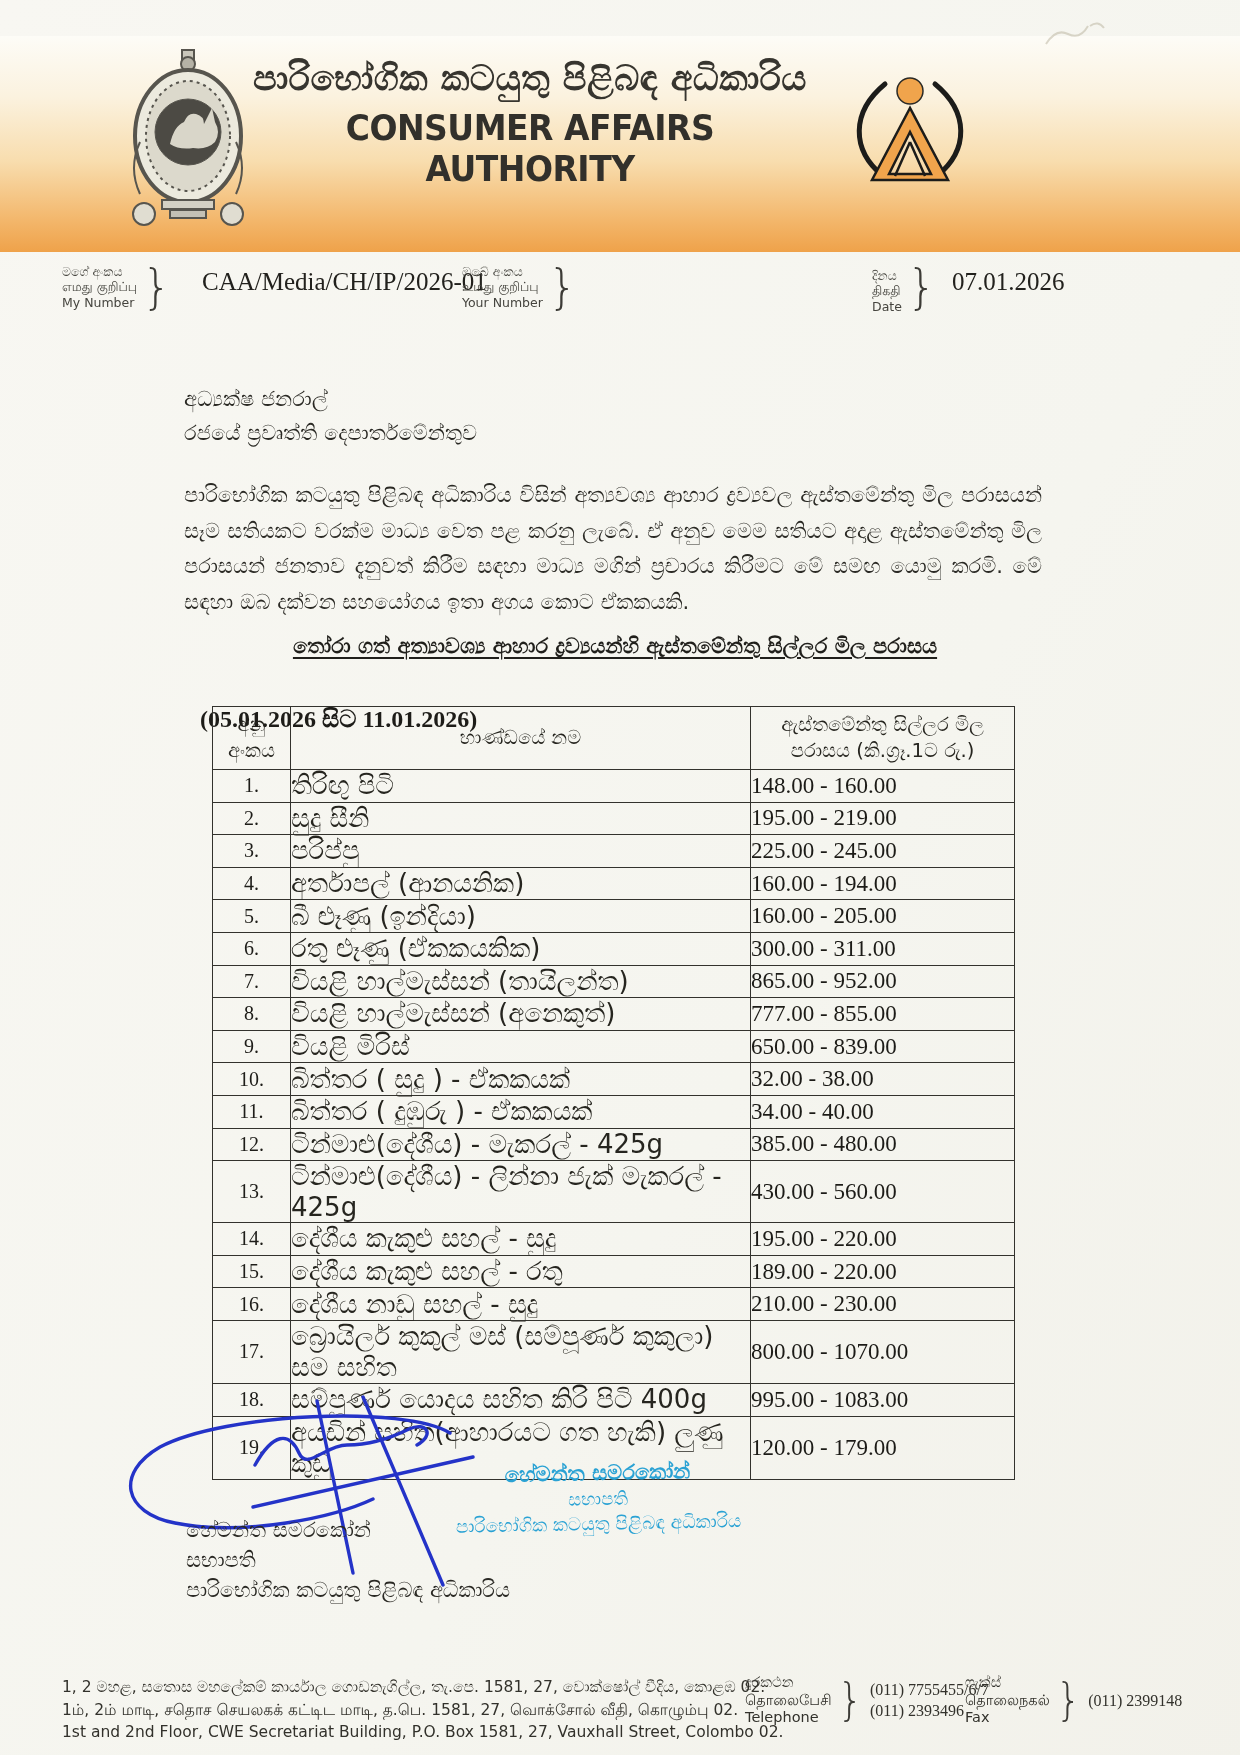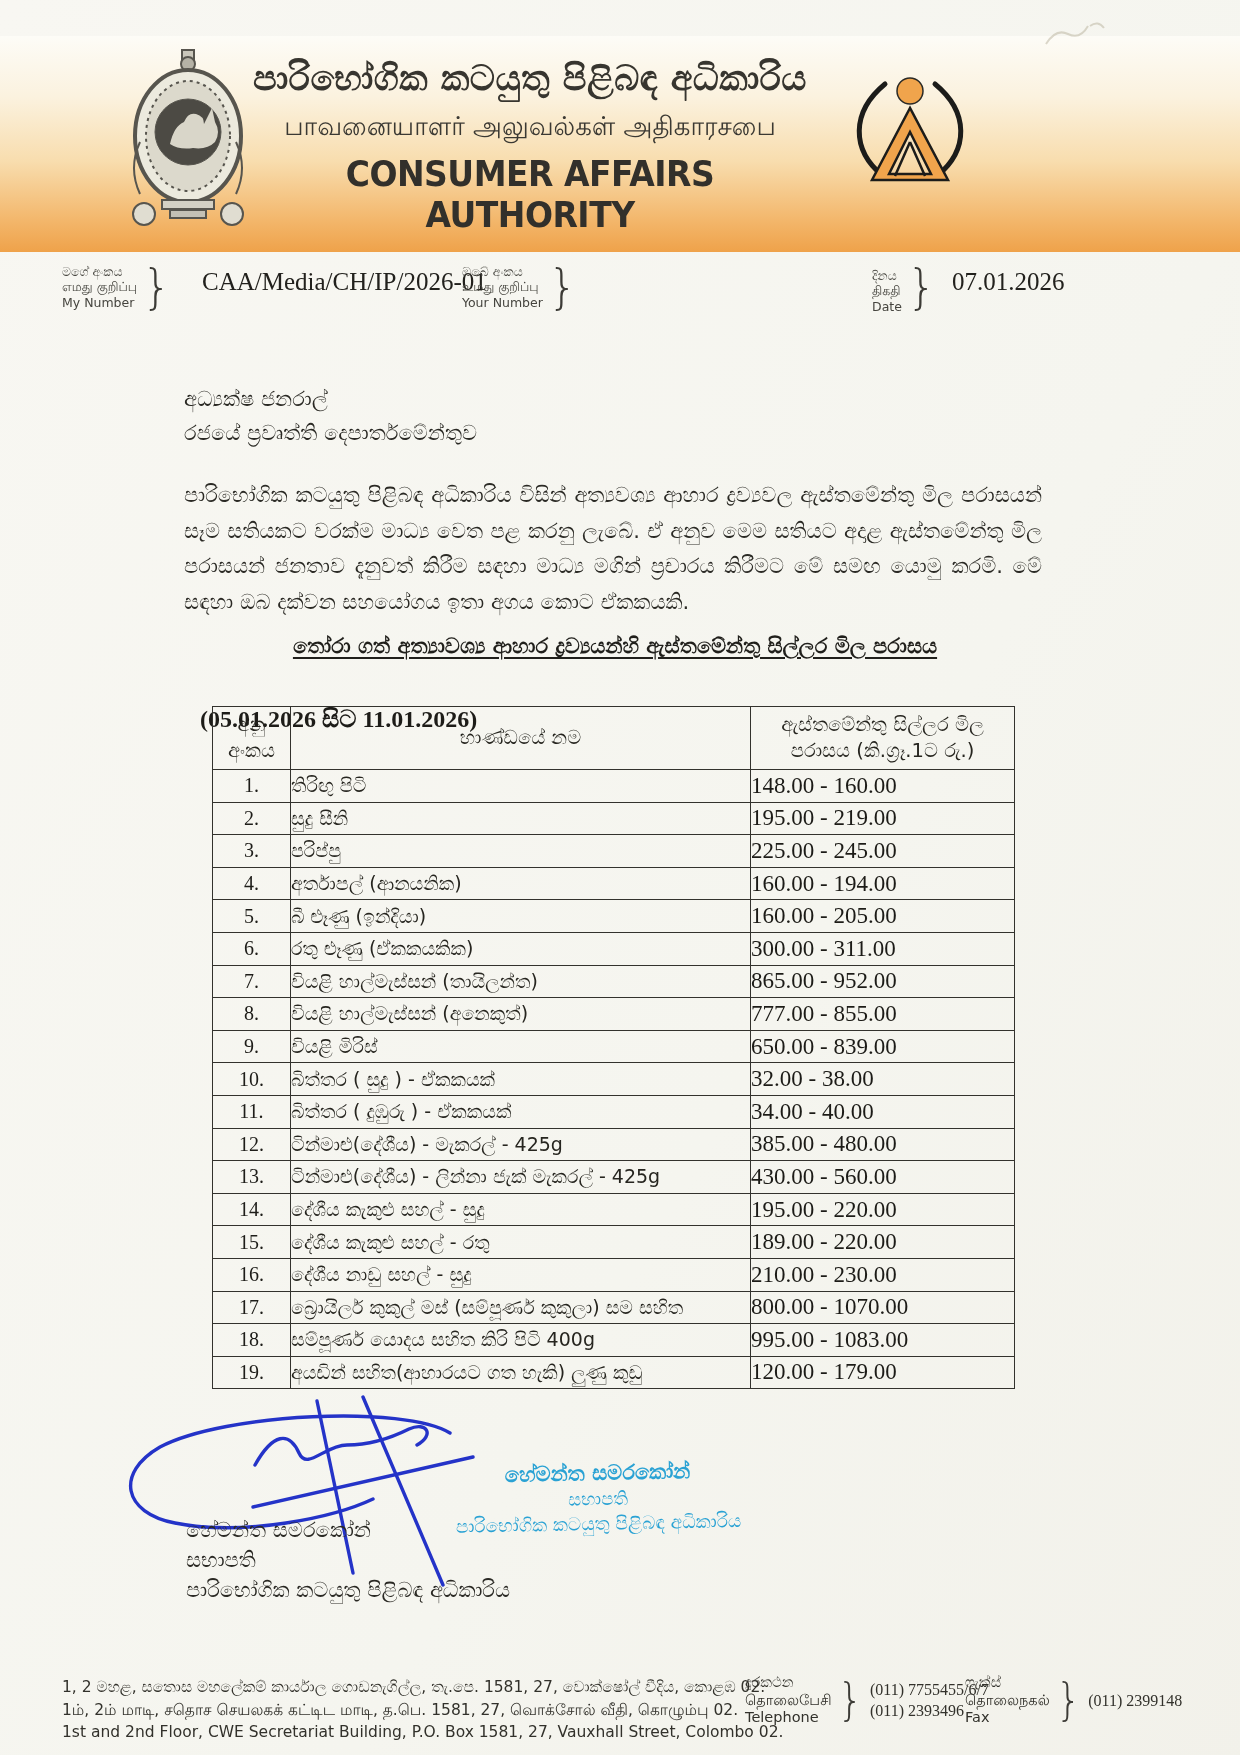--- a/index.html
+++ b/index.html
@@ -35,21 +35,21 @@
   .tbl-title{position:absolute;left:200px;top:634px;width:830px;text-align:center;font-size:21px;font-weight:bold;color:#201f1b;}
   .tbl-title span{text-decoration:underline;text-underline-offset:4px;text-decoration-thickness:2px;}
   .tbl-subtitle{position:absolute;left:200px;top:706px;width:830px;text-align:left;
     font-family:"Liberation Serif","DejaVu Serif",serif;font-size:24px;font-weight:bold;color:#1d1c18;}
   
   table.price{position:absolute;left:212px;top:706px;width:802px;border-collapse:collapse;table-layout:fixed;}
   table.price th,table.price td{border:1.6px solid #33322d;vertical-align:middle;padding:0;}
   table.price th{height:62px;font-weight:normal;font-size:19.5px;white-space:pre-line;color:#26251f;line-height:26px;}
   table.price td{height:31.6px;}
   td.c-no{text-align:center;font-family:"Liberation Serif","DejaVu Serif",serif;font-size:20px;color:#1e1d19;}
-  td.c-item{padding-left:16px;font-size:19px;color:#26251f;}
+  td.c-item{padding-left:16px;font-size:26px;color:#26251f;}
   td.c-price{padding-left:12px;font-family:"Liberation Serif","DejaVu Serif",serif;font-size:23px;color:#1c1b17;}
   
   .sig-svg{position:absolute;left:105px;top:1395px;}
   .stamp{position:absolute;left:448px;top:1460px;width:300px;text-align:center;color:#2aa2d4;transform:rotate(-1.2deg);}
   .stamp .l1{font-size:21px;font-weight:bold;line-height:26px;}
   .stamp .l2{font-size:18px;line-height:25px;}
   .stamp .l3{font-size:18.5px;line-height:25px;}
   .typed{position:absolute;left:186px;font-size:21px;color:#2a2924;}
   
   .footer-address{position:absolute;left:62px;top:1676px;font-size:15.5px;line-height:22.5px;color:#32312b;}
@@ -79,21 +79,20 @@
           <circle cx="26" cy="170" r="11" fill="#e0ddd1" stroke-width="2"></circle>
           <circle cx="114" cy="170" r="11" fill="#e0ddd1" stroke-width="2"></circle>
           <path d="M22,150 q-12,-26 0,-52" stroke-width="2"></path>
           <path d="M118,150 q12,-26 0,-52" stroke-width="2"></path>
         </g>
       </svg>
     </div>
 
     <div class="titles">
       <div class="title-si">පාරිභෝගික කටයුතු පිළිබඳ අධිකාරිය</div>
-      <div class="title-ta">பாவனையாளர் அலுவல்கள் அதிகாரசபை</div>
       <div class="title-en">CONSUMER AFFAIRS AUTHORITY</div>
     </div>
 
     <div class="caa-logo">
       <svg width="130" height="125" viewBox="0 0 130 125">
         <path d="M40,16 C6,44 6,82 38,108" stroke="#1c1c1a" stroke-width="5" fill="none" stroke-linecap="round"></path>
         <path d="M90,16 C124,44 124,82 92,108" stroke="#1c1c1a" stroke-width="5" fill="none" stroke-linecap="round"></path>
         <circle cx="65" cy="23" r="13" fill="#f0a44c" stroke="#2a2a26" stroke-width="1.5"></circle>
         <path fill-rule="evenodd" fill="#f0a44c" stroke="#1c1c1a" stroke-width="2.5" d="M65,40 L27,112 L103,112 Z  M65,64 L44,106 L86,106 Z"></path>
         <path d="M65,74 L50,108 M65,74 L80,108" stroke="#1c1c1a" stroke-width="2.5" fill="none"></path>

